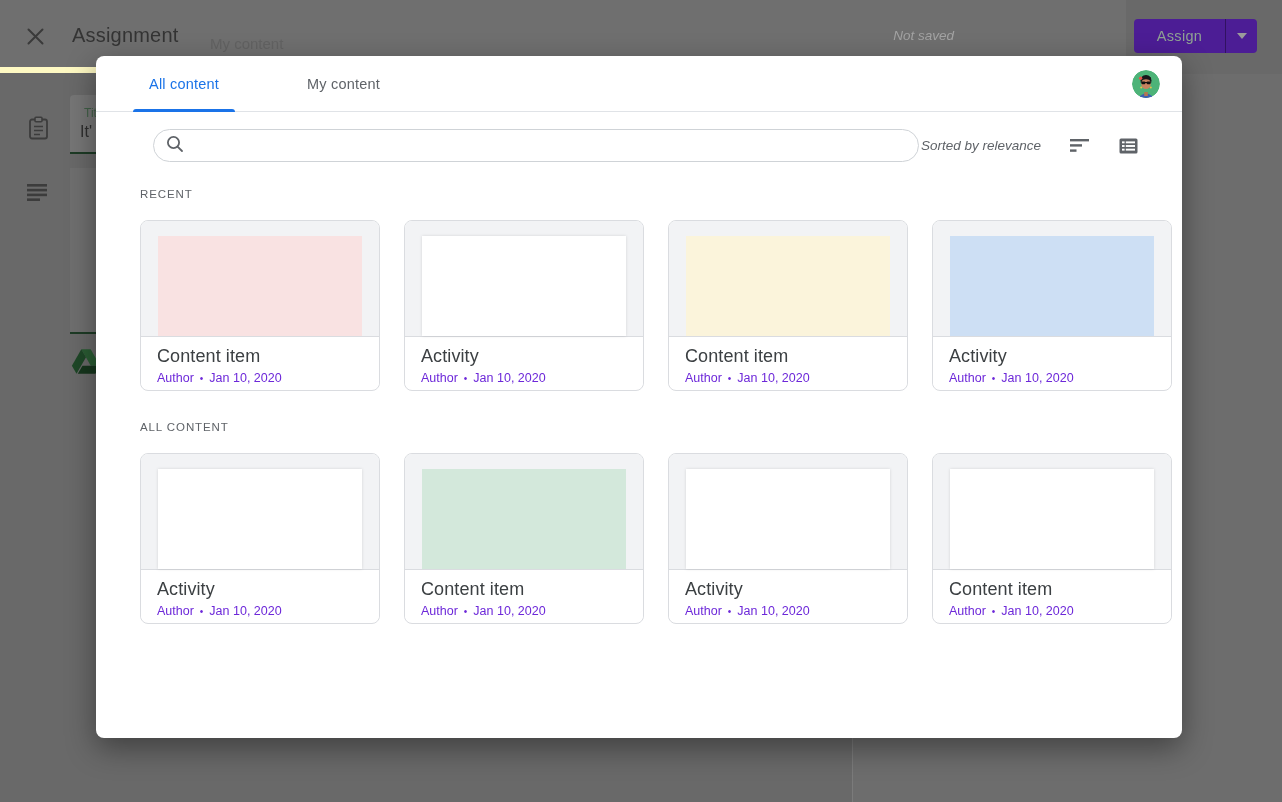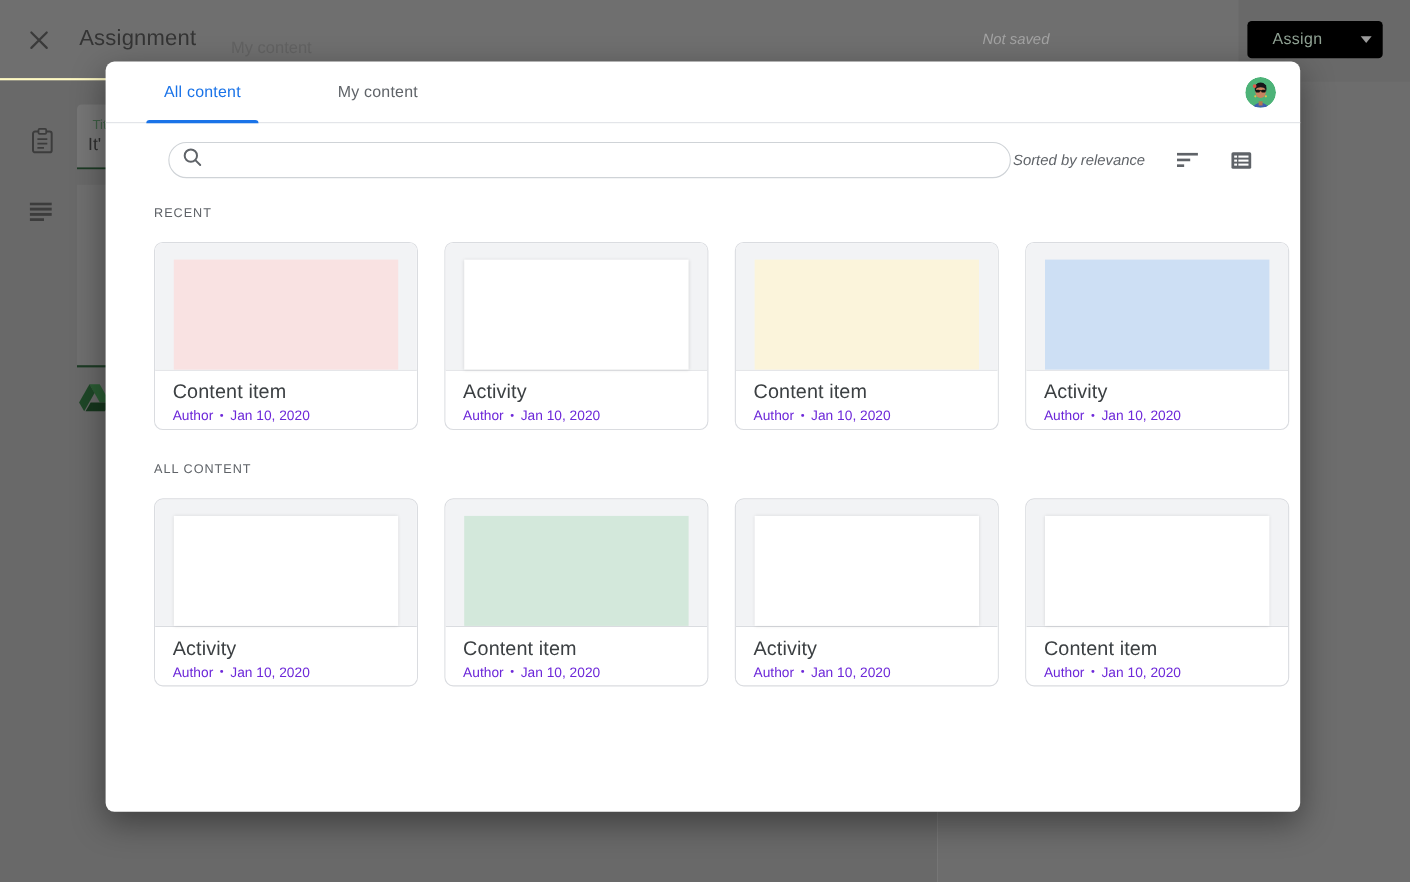--- a/index.html
+++ b/index.html
@@ -6,39 +6,39 @@
   html,body { width:1282px; height:802px; overflow:hidden; }
   body {
     font-family:"Liberation Sans", sans-serif;
     background:#696969;
     position:relative;
   }
   
   .bg-layer { position:absolute; inset:0; z-index:1; }
   .bg-topbar {
     position:absolute; left:0; top:0; width:1126px; height:73px;
-    background:#6f6f6f; border-bottom:2px solid #fef9c3;
+    background:#6f6f6f; border-bottom:6px solid #fef9c3;
   }
   .bg-close { position:absolute; left:27px; top:28px; width:17px; height:17px; }
   .bg-close svg { display:block; }
   .bg-title {
     position:absolute; left:72px; top:24px;
     font-size:20px; font-weight:500; color:#343434; letter-spacing:.2px;
   }
   .bg-ghost-tab {
     position:absolute; left:210px; top:35px;
     font-size:15px; color:#626262;
   }
   .bg-notsaved {
     position:absolute; right:172px; top:28px;
     font-size:13.5px; font-style:italic; color:#a3a3a3;
   }
   .bg-assign {
     position:absolute; left:1134px; top:19px; height:34px;
-    display:flex; border-radius:4px; overflow:hidden; background:#000000;
+    display:flex; border-radius:4px; overflow:hidden; background:#4c1d95;
   }
   .bg-assign-main {
     width:91px; display:flex; align-items:center; justify-content:center;
     color:#8fa193; font-size:14.5px; font-weight:500; letter-spacing:.3px;
     border:none; background:transparent; cursor:pointer;
     font-family:"Liberation Sans", sans-serif;
   }
   .bg-assign-caret {
     width:32px; display:flex; align-items:center; justify-content:center;
     border-left:1px solid rgba(0,0,0,.35); background:transparent; border-top:none;

